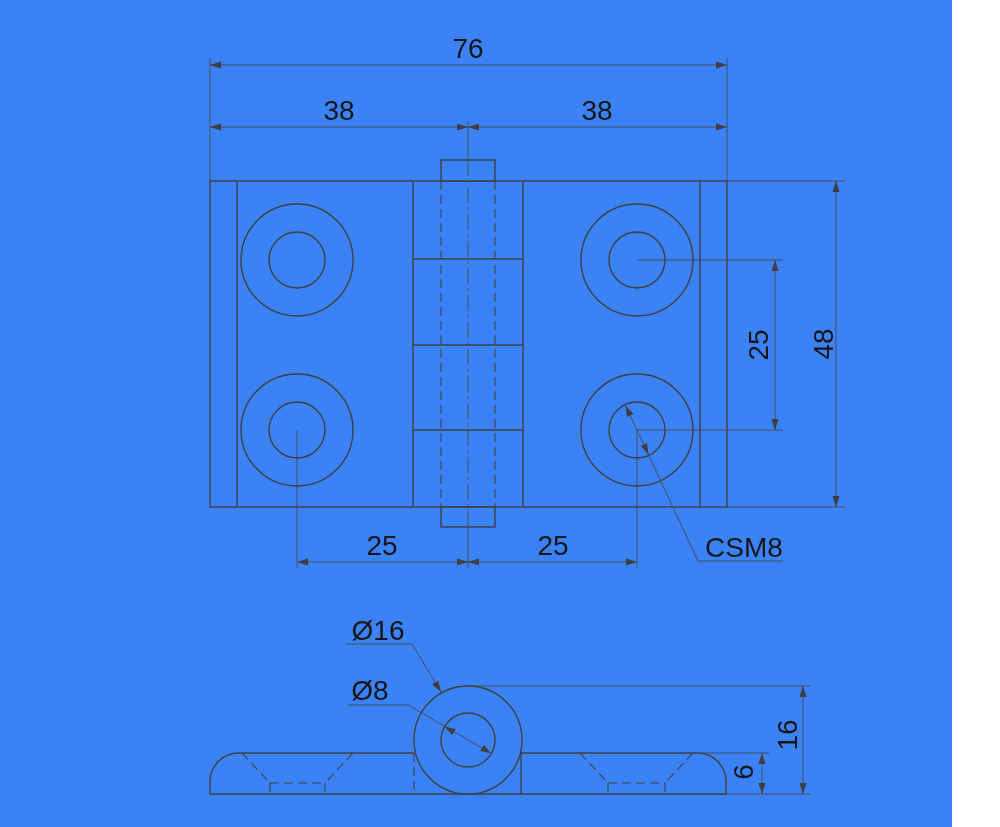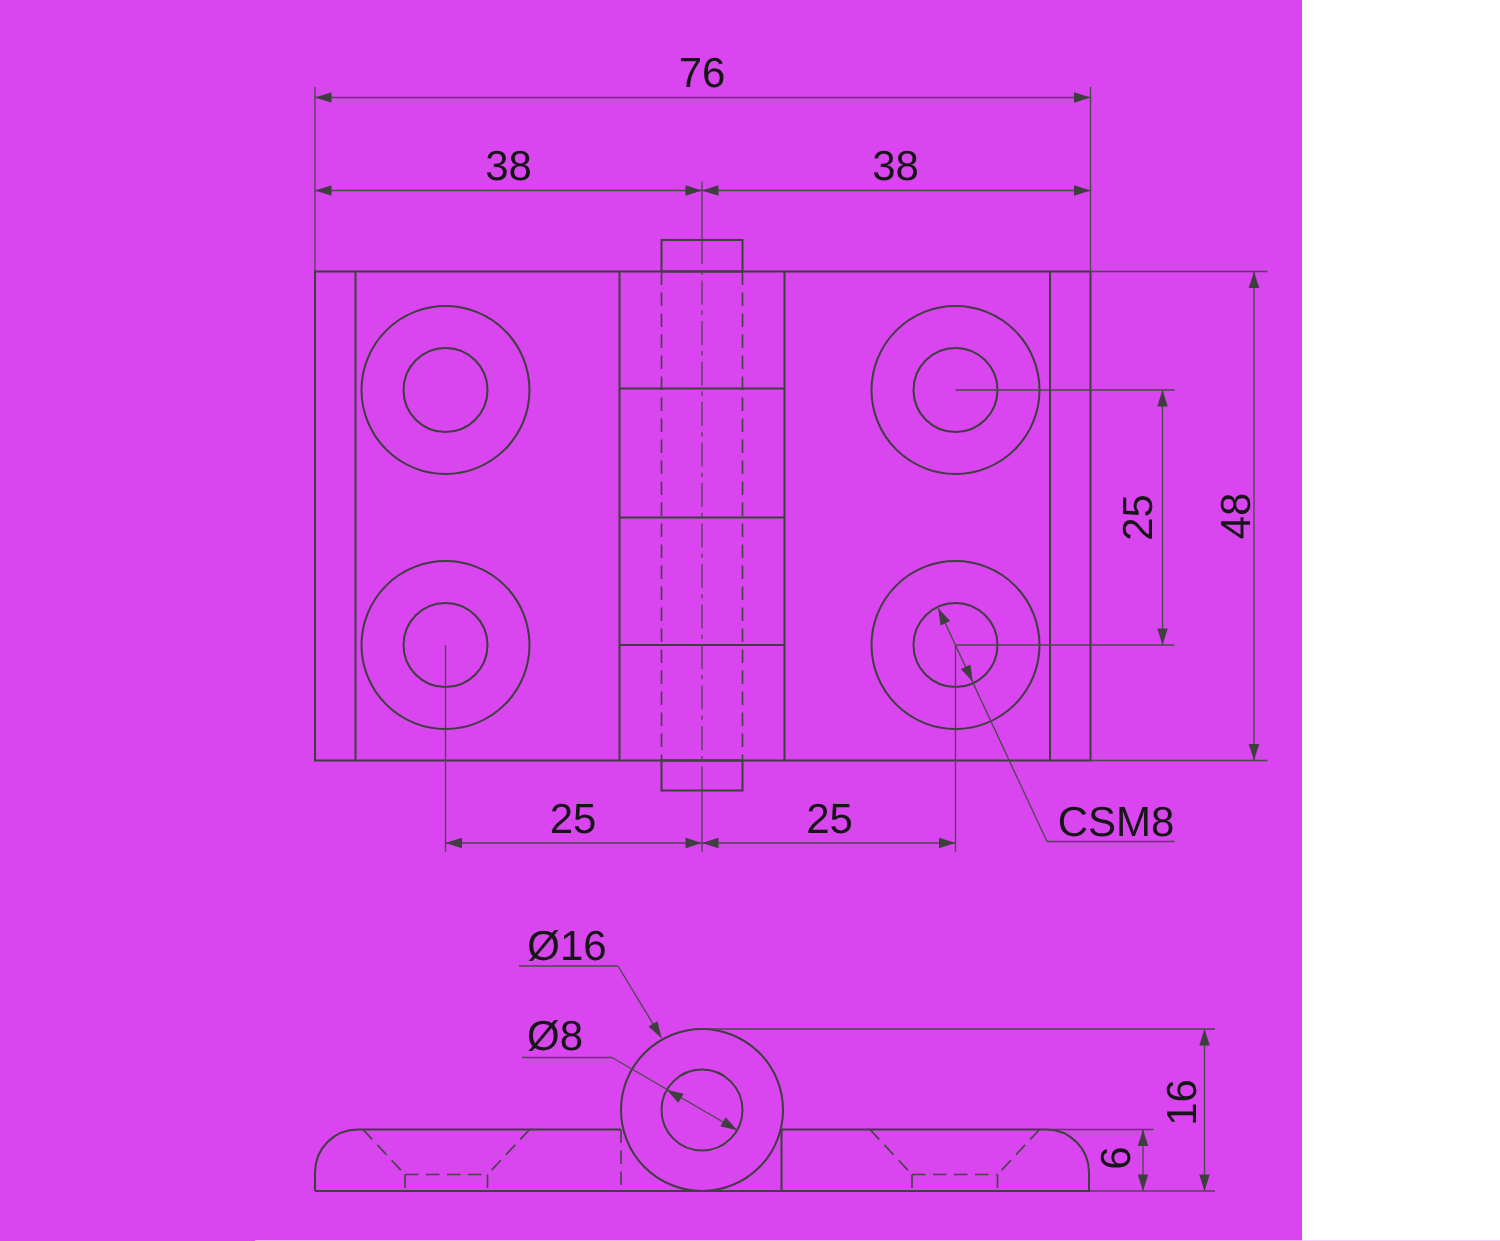--- a/index.html
+++ b/index.html
@@ -1,16 +1,16 @@
 <!DOCTYPE html>
 <html><head>
 <meta charset="utf-8">
 <style>
   html,body{margin:0;padding:0;background:#ffffff;}
-  .stage{position:relative;width:868px;height:827px;background:#d946ef;overflow:hidden;}
+  .stage{position:relative;width:952px;height:827px;background:#3b82f6;overflow:hidden;}
   svg{display:block;}
   .obj{stroke:#3f3f3f;stroke-width:1.35;fill:none;}
   .thin{stroke:#4a4a4a;stroke-width:0.9;fill:none;}
   .hid{stroke:#454545;stroke-width:1.1;fill:none;stroke-dasharray:9 5;}
   .cl{stroke:#4a4a4a;stroke-width:0.9;fill:none;stroke-dasharray:16 4 3 4;}
   .arr{fill:#3f3f3f;stroke:none;}
   text.dim{font-family:"Liberation Sans", sans-serif;font-size:28px;fill:#161616;}
   .mid{text-anchor:middle;}
 </style>
 </head>

